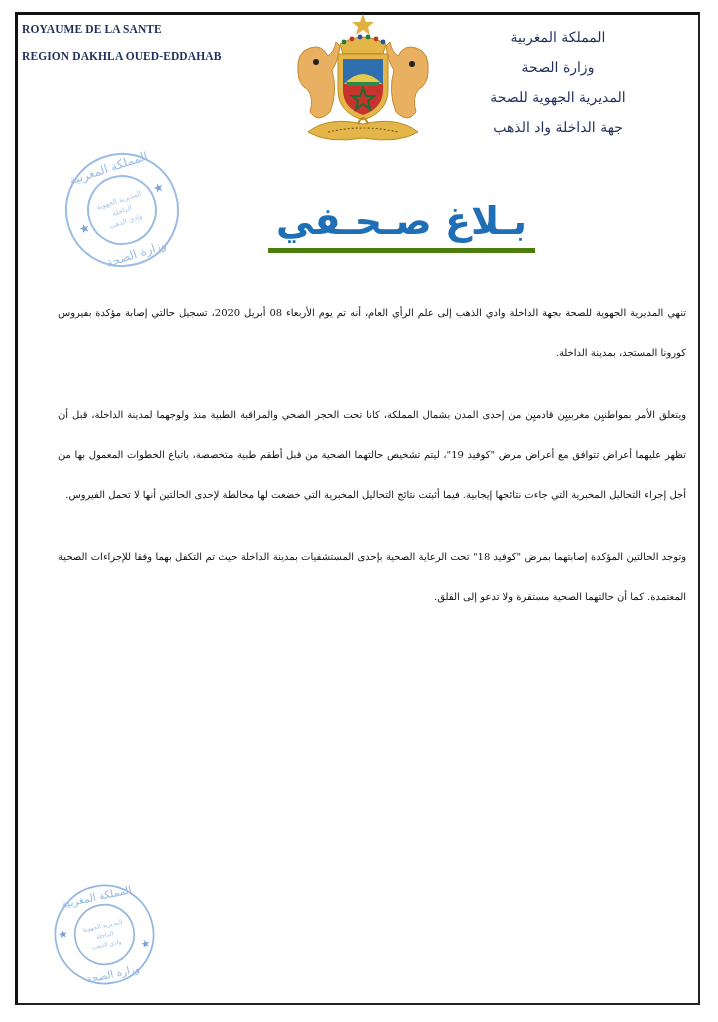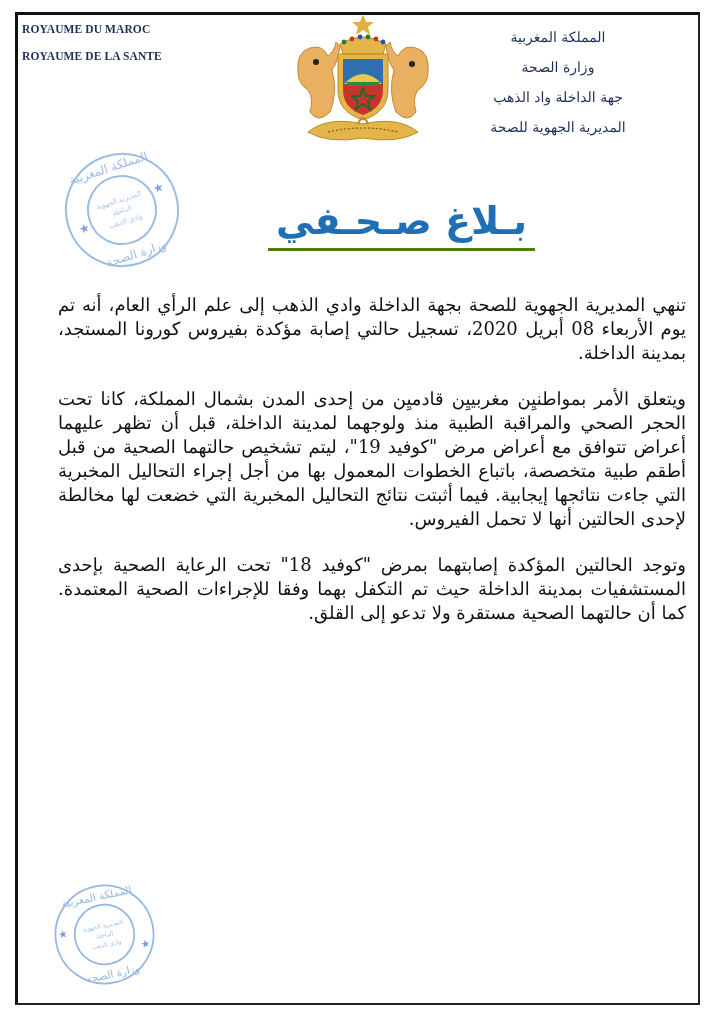--- a/index.html
+++ b/index.html
@@ -23,47 +23,47 @@
   }
   .ar-head div { white-space: nowrap; }
   .emblem { position: absolute; left: 288px; top: 12px; width: 150px; height: 140px; }
   .stamp { position: absolute; }
   .stamp-top { left: 62px; top: 150px; width: 120px; height: 120px; transform: rotate(-18deg); opacity: 0.75; }
   .stamp-bottom { left: 52px; top: 882px; width: 105px; height: 105px; transform: rotate(-12deg); opacity: 0.8; }
   .title-wrap { position: absolute; left: 0; top: 196px; width: 718px; text-align: center; }
   .title {
     display: inline-block; direction: rtl; font-family: "DejaVu Sans", sans-serif;
     font-size: 38px; font-weight: bold; color: #1e6fb6; letter-spacing: 3px;
-    padding: 0 8px 2px 8px; border-bottom: 3px solid #4d7c0f; line-height: 50px;
+    padding: 0 8px 2px 8px; border-bottom: 5px solid #4d7c0f; line-height: 50px;
     margin-left: 85px;
   }
   .body {
     position: absolute; left: 58px; top: 293px; width: 628px;
     direction: rtl; text-align: justify; text-align-last: right;
-    font-family: "DejaVu Serif", serif; font-size: 18px; color: #111;
-    line-height: 24px;
+    font-family: "DejaVu Serif", serif; font-size: 10px; color: #111;
+    line-height: 40px;
   }
   .body p { margin: 0 0 22px 0; }
   .body p.p2 { margin-top: 0; }
 </style>
 </head>
 <body>
 
 <div class="frame"></div>
 
 <div class="fr-head">
-  <div>ROYAUME DU MAROC</div>
   <div>ROYAUME DE LA SANTE</div>
+  <div>REGION DAKHLA OUED-EDDAHAB</div>
 </div>
 
 <div class="ar-head">
   <div>المملكة المغربية</div>
   <div>وزارة الصحة</div>
+  <div>المديرية الجهوية للصحة</div>
   <div>جهة الداخلة واد الذهب</div>
-  <div>المديرية الجهوية للصحة</div>
 </div>
 
 <svg class="emblem" viewBox="0 0 150 140">
 
   <polygon points="75,2 78,10 86,10 80,15 82,23 75,18 68,23 70,15 64,10 72,10" fill="#e0b040"></polygon>
   <path d="M52,32 Q75,18 98,32 L95,42 L55,42 Z" fill="#e4b64a" stroke="#b98a1e" stroke-width="1"></path>
   <circle cx="56" cy="30" r="2.4" fill="#2a7a3a"></circle>
     <circle cx="64" cy="27" r="2.4" fill="#c0392b"></circle>
   <circle cx="72" cy="25" r="2.4" fill="#2a55a5"></circle>
     <circle cx="80" cy="25" r="2.4" fill="#2a7a3a"></circle>

